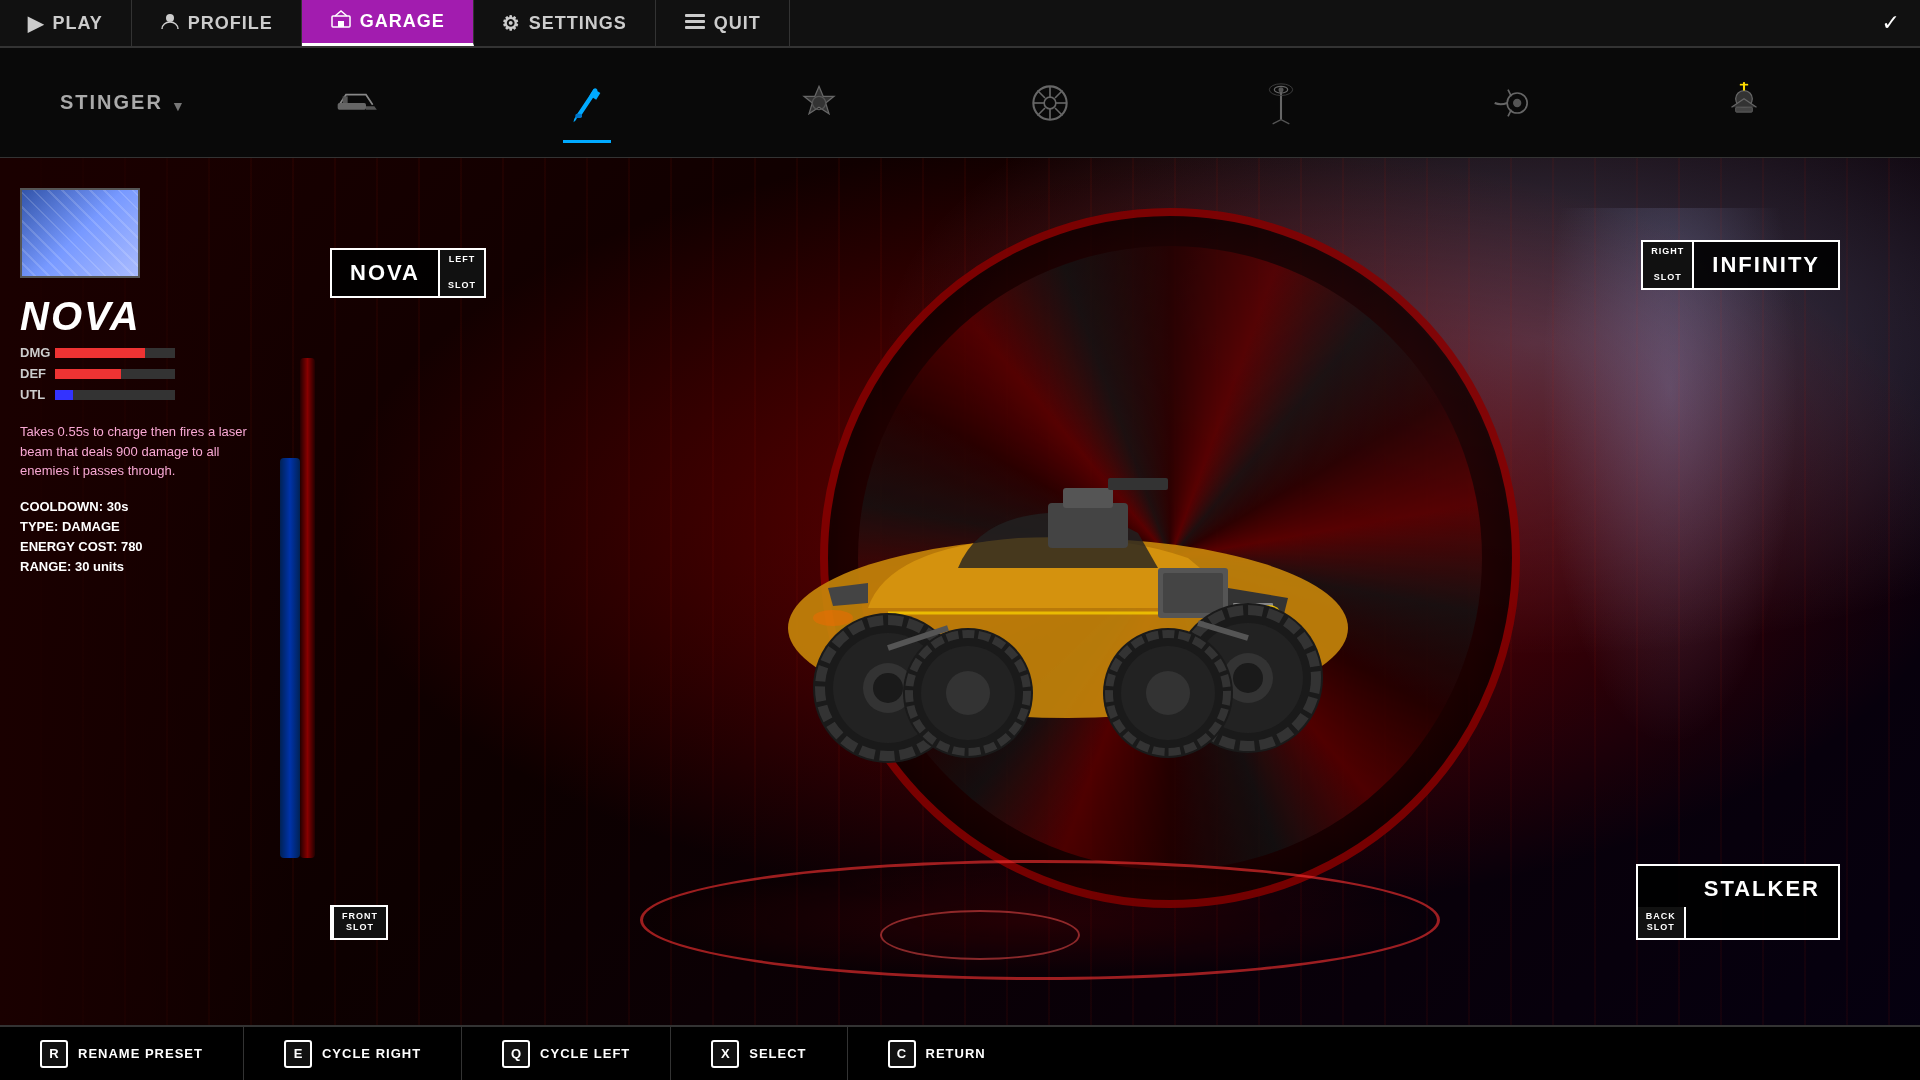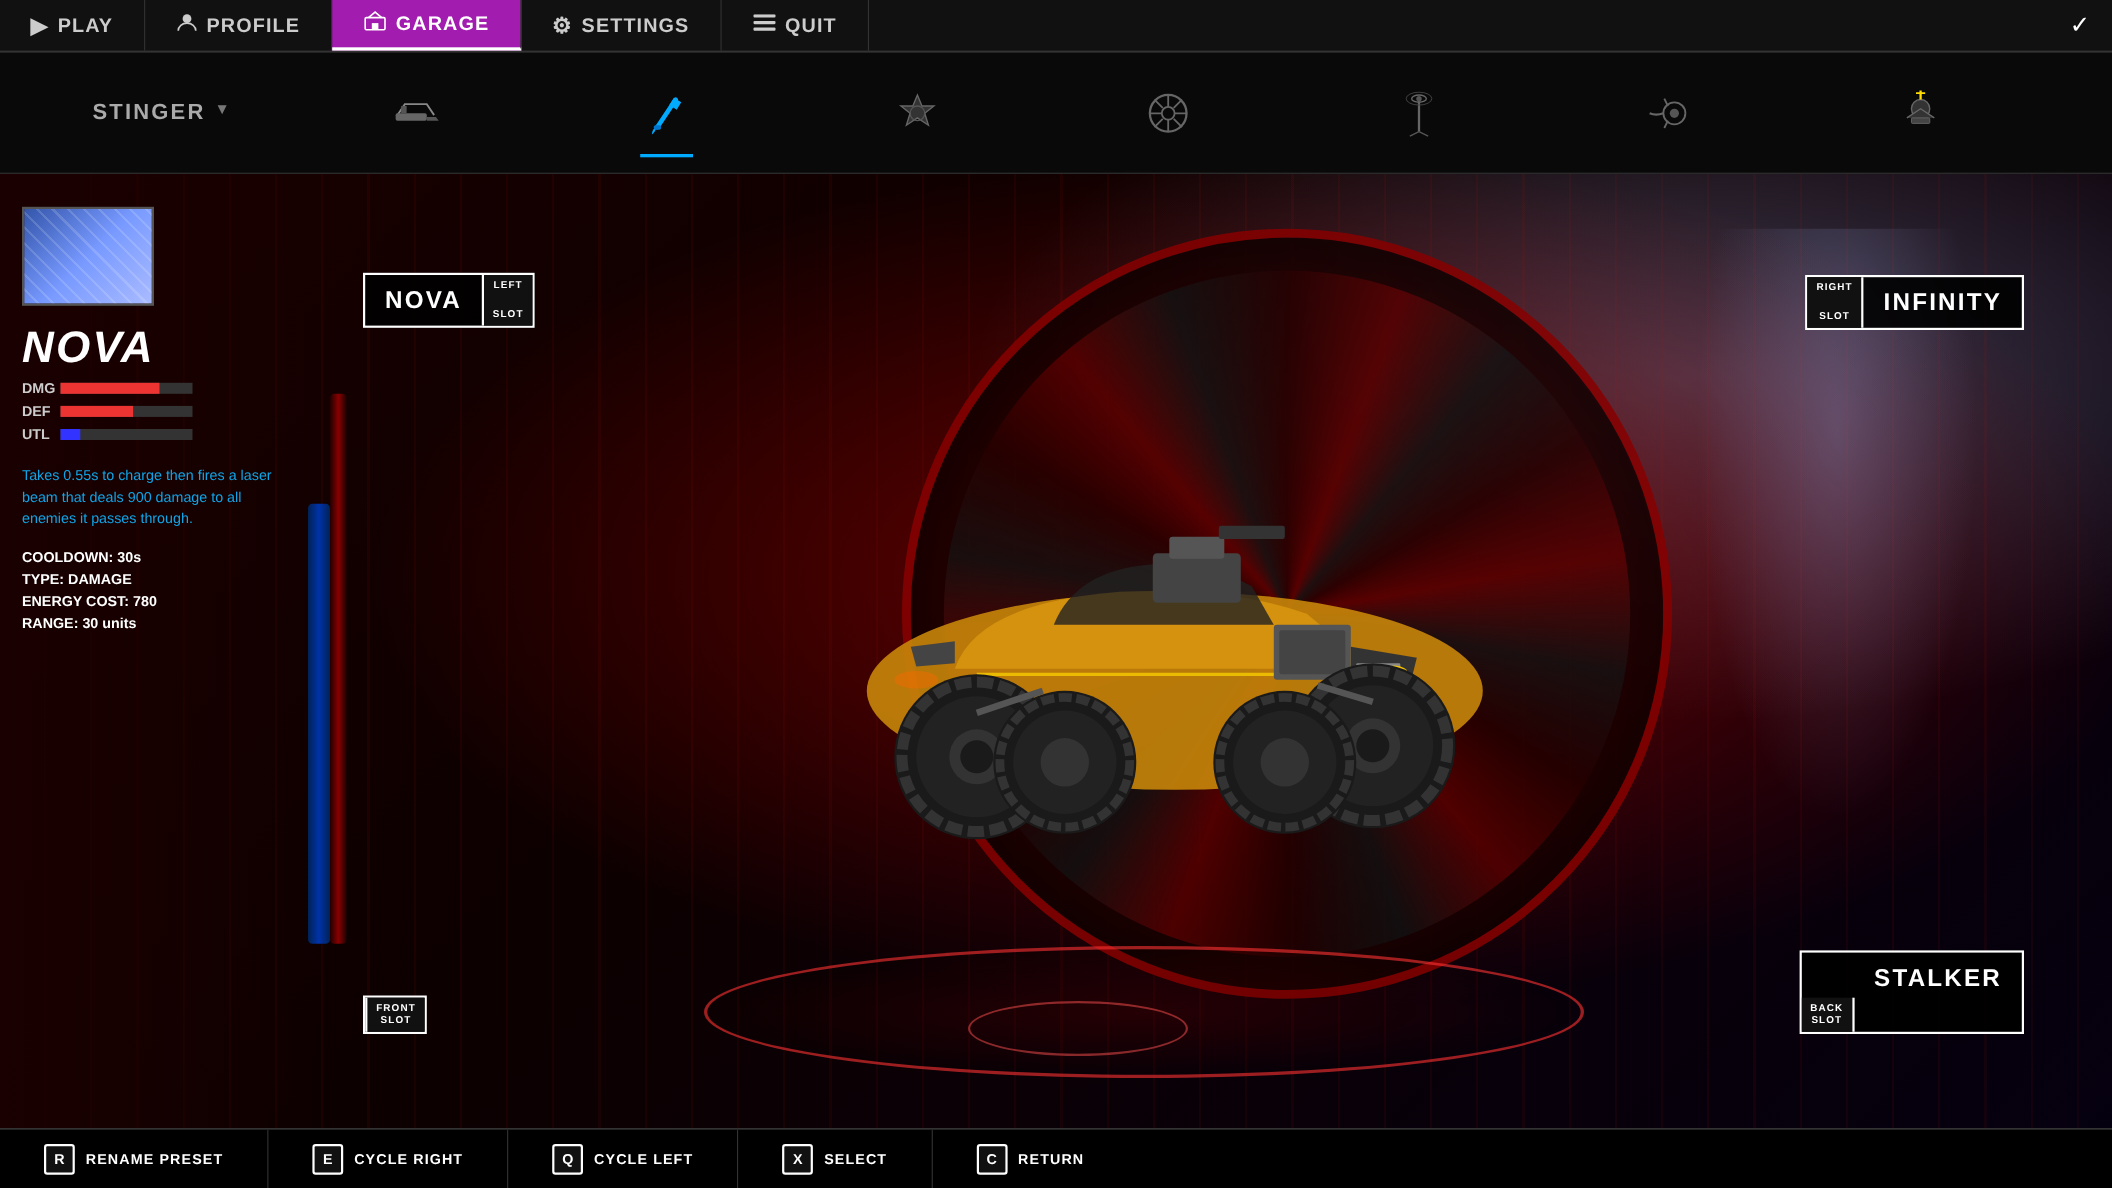--- a/index.html
+++ b/index.html
@@ -58,28 +58,27 @@
       align-items: center;
       height: 110px;
       background: rgba(10,10,10,0.95);
       border-bottom: 1px solid #333;
       position: relative;
       z-index: 10;
       padding: 0 60px;
     }
     .toolbar-preset {
       display: flex;
-      align-items: flex-start;
+      align-items: flex-end;
       gap: 8px;
       font-size: 20px;
       font-weight: bold;
       color: #aaa;
       letter-spacing: 2px;
       min-width: 180px;
-      margin-left: 24px;
     }
     .toolbar-preset .dropdown-arrow {
       font-size: 14px;
       color: #777;
     }
     .toolbar-icons {
       display: flex;
       align-items: center;
       justify-content: space-around;
       flex: 1;
@@ -227,21 +226,21 @@
     .stat-bar-fill {
       height: 100%;
       background: #e33;
     }
     .stat-bar-fill.utl {
       background: #33f;
       width: 15%;
     }
     .weapon-desc {
       font-size: 13px;
-      color: #0ea5e9;
+      color: #f9a8d4;
       margin-top: 20px;
       line-height: 1.5;
       max-width: 240px;
     }
     .weapon-stats {
       margin-top: 18px;
     }
     .weapon-stat-line {
       font-size: 13px;
       color: #bbb;
@@ -286,21 +285,21 @@
       min-width: 45px;
     }
 
     
     #slot-left-nova {
       top: 90px;
       left: 330px;
     }
     
     #slot-right-infinity {
-      top: 92px;
+      top: 82px;
       right: 80px;
     }
     
     #slot-front-bulletrain {
       bottom: 140px;
       left: 330px;
     }
     
     #slot-back-stalker {
       bottom: 140px;

